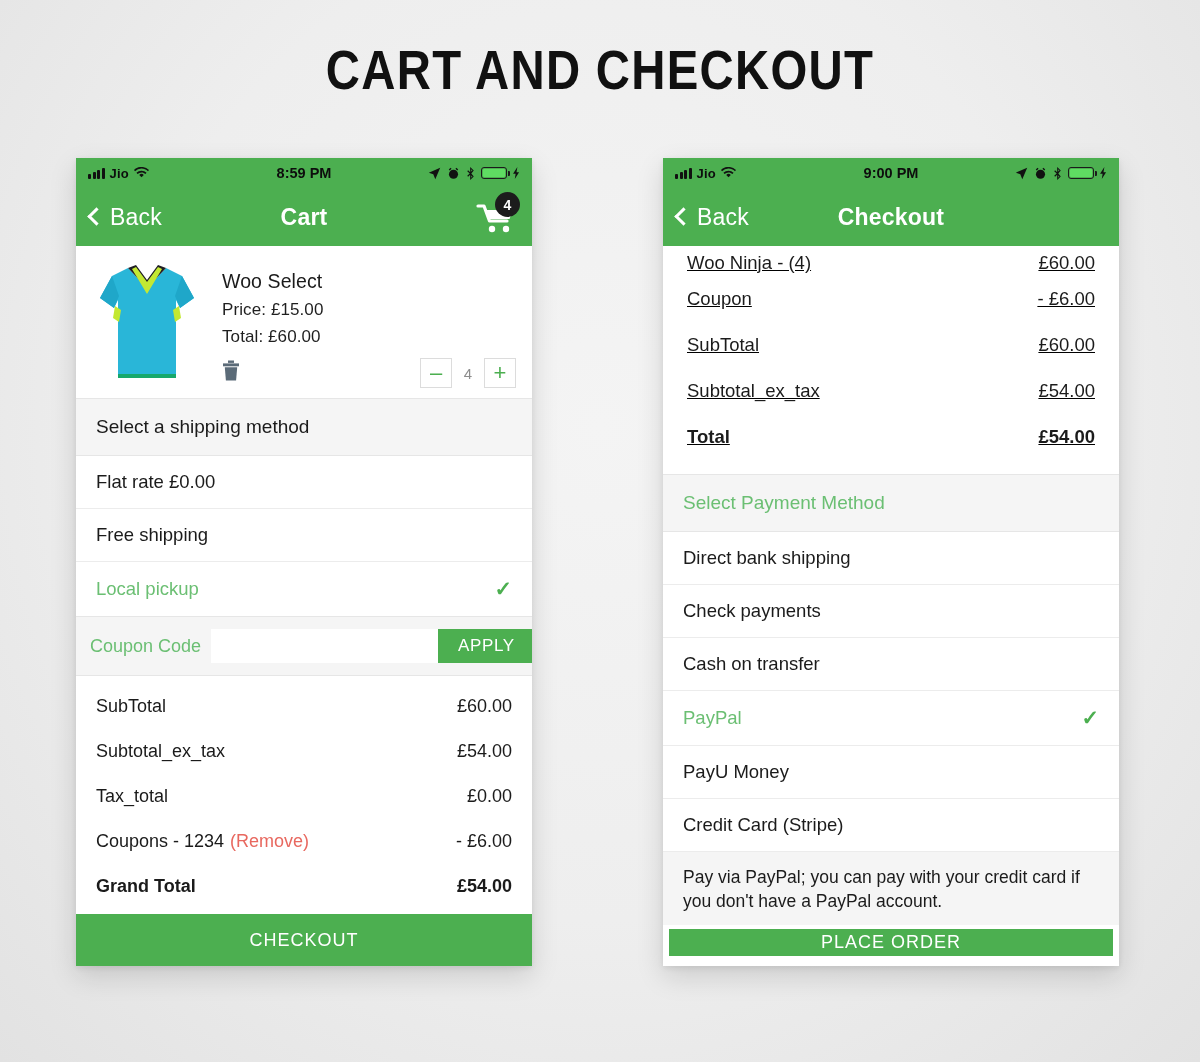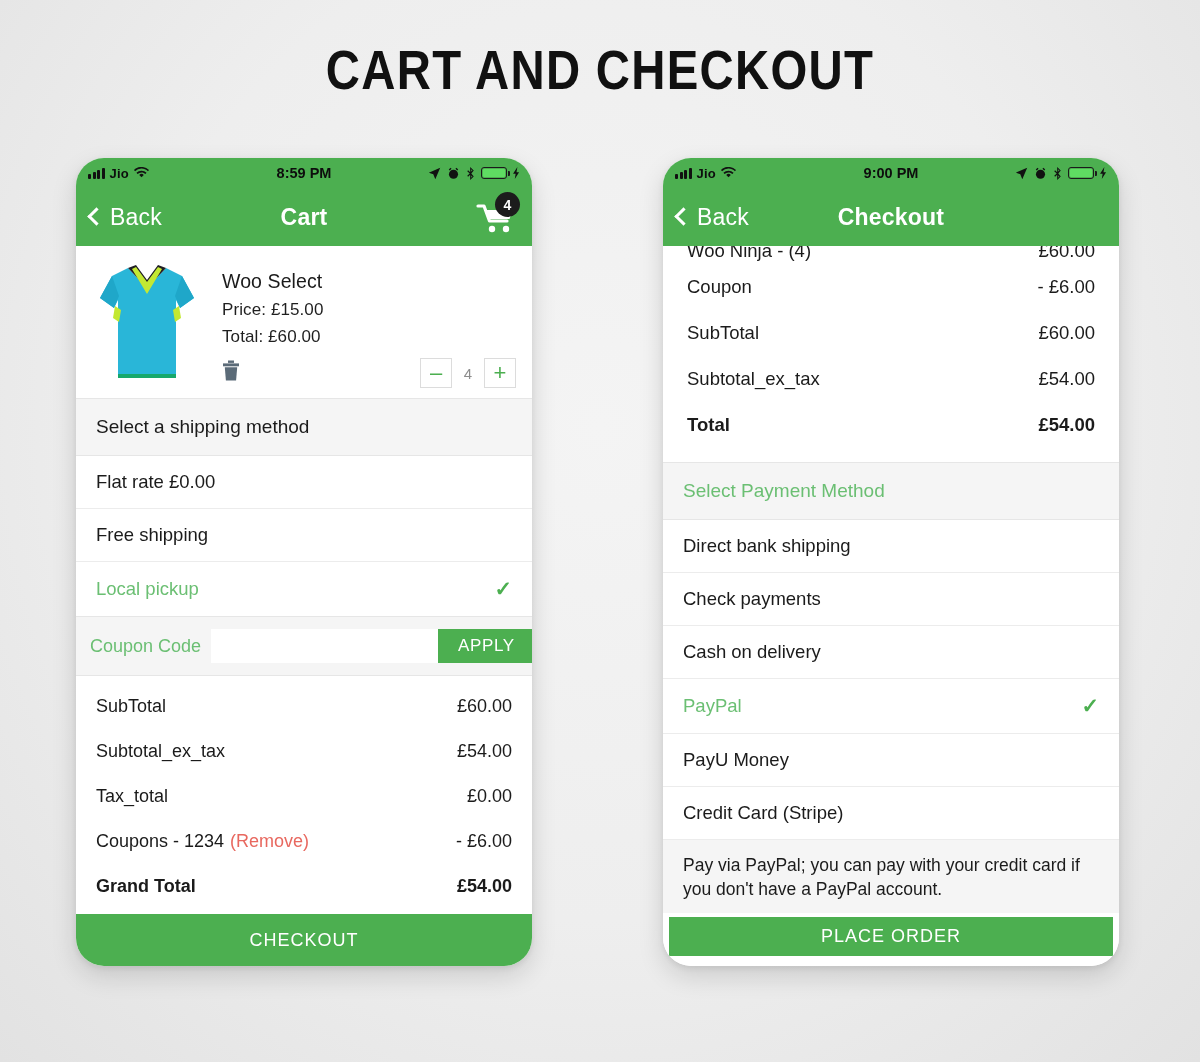--- a/index.html
+++ b/index.html
@@ -15,21 +15,21 @@
     font-family: "Liberation Sans Narrow", "Liberation Sans", sans-serif;
     font-size: 55px; font-weight: 700; letter-spacing: 1.5px;
     color: #111; transform: scaleX(0.86); transform-origin: center;
   }
 
   .phone {
     position: absolute; top: 158px; width: 456px; height: 808px;
     background: #ffffff;
     box-shadow: 0 10px 26px rgba(0,0,0,0.14), 0 2px 6px rgba(0,0,0,0.08);
     overflow: hidden;
-    display: flex; flex-direction: column; border-radius: 28px;
+    display: flex; flex-direction: column;
   }
   #phone-cart { left: 76px; }
   #phone-checkout { left: 663px; }
 
   
   .statusbar {
     height: 30px; background: #4caf50; color: #0d0d0d;
     display: flex; align-items: center; padding: 0 12px;
     font-size: 14px; font-weight: 700;
   }
@@ -128,21 +128,21 @@
   .totals { padding: 8px 0 0 0; }
   .tot-row {
     display: flex; align-items: baseline; padding: 12px 20px;
     font-size: 18px; color: #1b1b1b;
   }
   .tot-row .val { margin-left: auto; }
   .tot-row.bold { font-weight: 700; }
   .remove-link { color: #e8685f; margin-left: 6px; cursor: pointer; }
 
   
-  .co-top { padding-top: 0; }
+  .co-top { padding-top: 12px; text-decoration: underline; }
   .co-row {
     display: flex; align-items: baseline; padding: 12px 24px;
     font-size: 18.5px; color: #1b1b1b;
   }
   .co-row .val { margin-left: auto; }
   .co-row.bold { font-weight: 700; }
   .co-row.clipped { padding-top: 0; margin-top: -6px; height: 24px; overflow: hidden; }
   .divider { height: 1px; background: #e6e6e6; margin-top: 14px; }
 
   
@@ -381,21 +381,21 @@
 
     <div class="sec-head green">Select Payment Method</div>
 
     <div class="opt-row">
       <span>Direct bank shipping</span>
     </div>
     <div class="opt-row">
       <span>Check payments</span>
     </div>
     <div class="opt-row">
-      <span>Cash on delivery</span>
+      <span>Cash on transfer</span>
     </div>
     <div class="opt-row selected">
       <span>PayPal</span>
       <span class="tick">✓</span>
     </div>
     <div class="opt-row">
       <span>PayU Money</span>
     </div>
     <div class="opt-row">
       <span>Credit Card (Stripe)</span>

